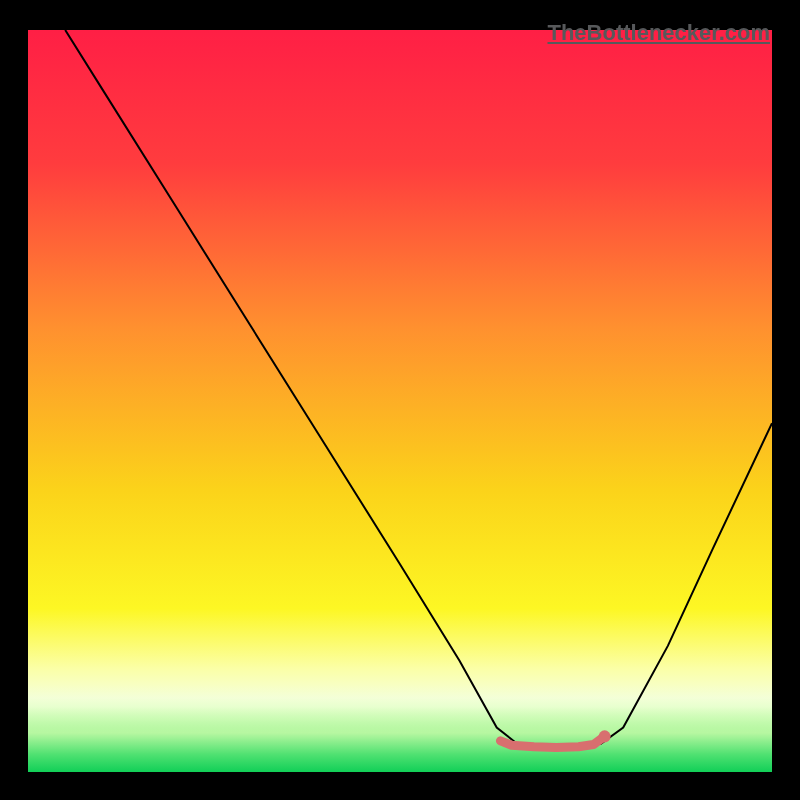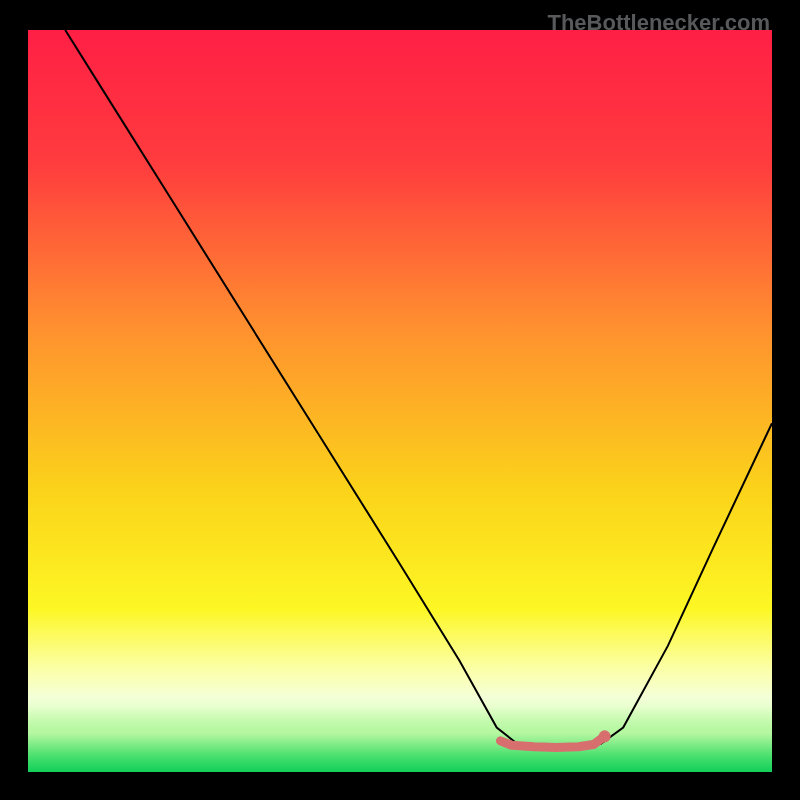--- a/index.html
+++ b/index.html
@@ -53,13 +53,13 @@
     <div class="gradient-bg" id="grad" style="background: linear-gradient(rgb(255, 31, 69) 0%, rgb(255, 60, 62) 18%, rgb(255, 144, 47) 40%, rgb(251, 211, 26) 62%, rgb(253, 247, 36) 78%, rgb(251, 255, 166) 86%, rgb(245, 255, 216) 90%, rgb(214, 255, 190) 93%, rgb(140, 245, 143) 96%, rgb(20, 212, 91) 100%);"></div>
     <div class="green-overlay" id="greenband" style="top: 88.3%; height: 11.7%; background: linear-gradient(rgba(255, 255, 255, 0) 0%, rgba(230, 255, 210, 0.2) 25%, rgb(183, 247, 161) 55%, rgb(79, 225, 113) 80%, rgb(17, 207, 87) 100%);"></div>
     <svg class="curve-svg" id="curves" preserveAspectRatio="none" viewBox="0 0 100 100">
         <path d="M5.00 0.00 L10.00 8.00 L20.00 24.00 L30.00 40.00 L40.00 56.00 L50.00 72.00 L58.00 85.00 L63.00 94.00 L66.00 96.40 L70.00 96.60 L74.00 96.60 L77.00 96.20 L80.00 94.00 L86.00 83.00 L92.00 70.00 L100.00 53.00" fill="none" stroke="#000000" stroke-width="2" vector-effect="non-scaling-stroke"></path>
         <path d="M63.50 95.80 L65.00 96.40 L68.00 96.60 L71.00 96.70 L74.00 96.60 L76.00 96.30 L77.50 95.20" fill="none" stroke="#d86f6f" stroke-linecap="round" stroke-linejoin="round" vector-effect="non-scaling-stroke" stroke-width="9"></path>
         <circle cx="77.5" cy="95.2" r="0.81" fill="#d86f6f"></circle>
       </svg>
   </div>
 </div>
 
-<div class="watermark" id="watermark" style="right: 30px; top: 10px; font-size: 22px;">TheBottlenecker.com</div>
+<div class="watermark" id="watermark" style="right: 30px; top: 20px; font-size: 22px; text-decoration: underline;">TheBottlenecker.com</div>
 
 </body></html>

